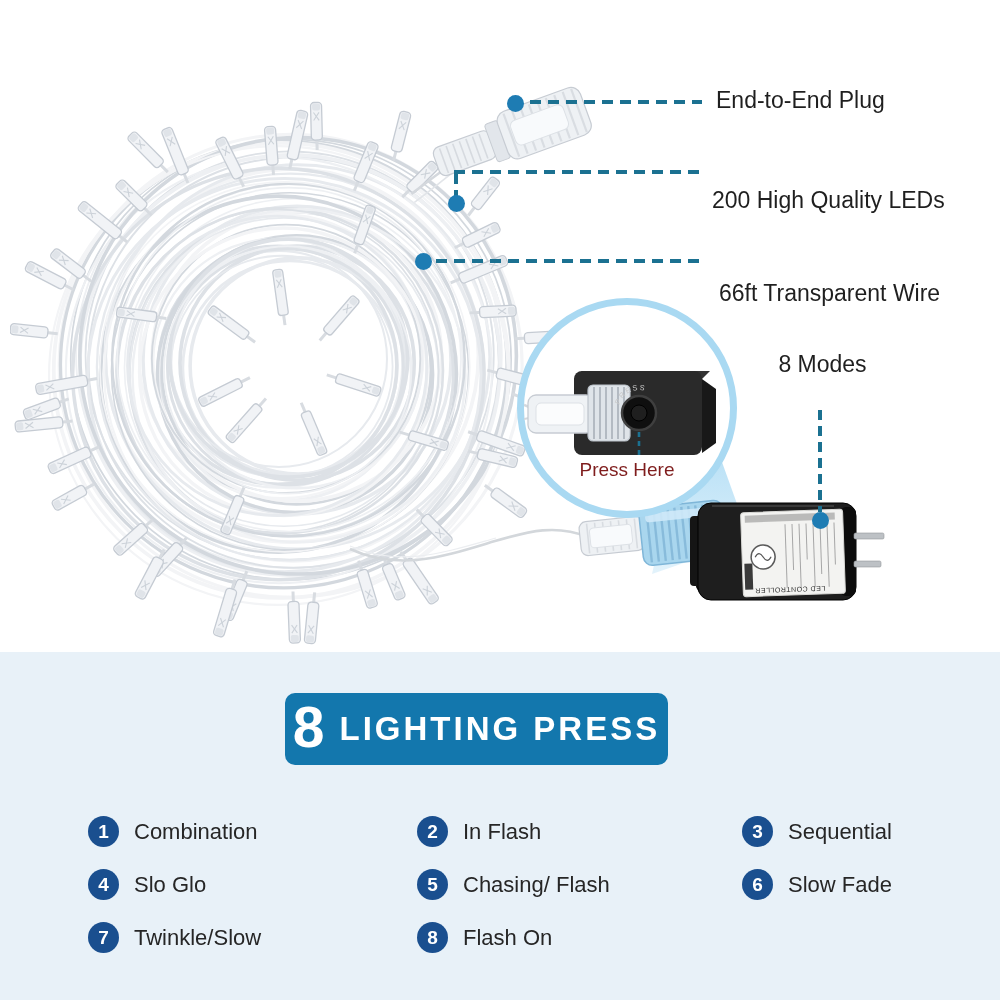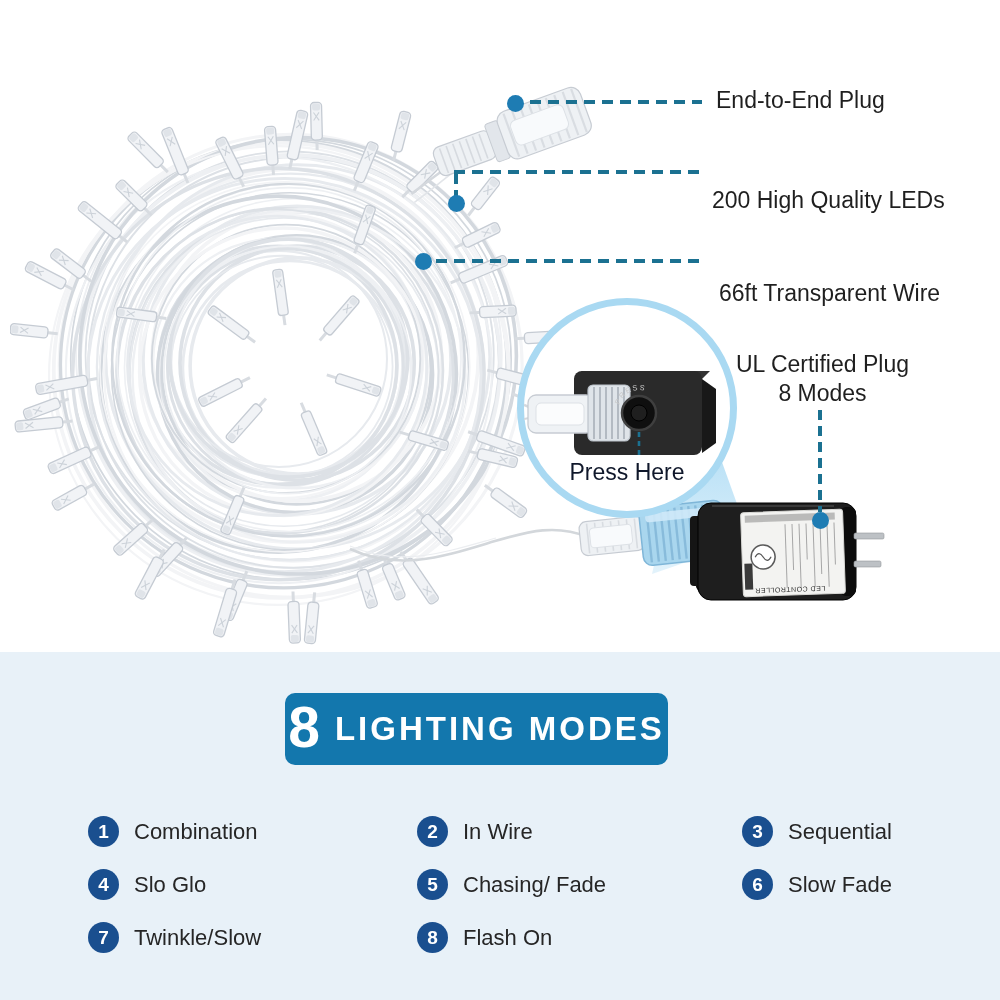--- a/index.html
+++ b/index.html
@@ -12,21 +12,21 @@
   
   .wreath-svg { position:absolute; left:10px; top:70px; z-index:1; }
   .connector-svg { position:absolute; left:390px; top:70px; z-index:1; }
   .assembly-svg { position:absolute; left:300px; top:430px; z-index:2; }
 
   
   .magnifier { position:absolute; left:517px; top:298px; width:220px; height:220px;
                border:7px solid #a9d9f2; border-radius:50%; background:#fff; z-index:3; }
   .magnifier svg { position:absolute; left:0; top:0; }
   .press-here { position:absolute; left:0; top:154px; width:206px; text-align:center;
-                font-size:23px; color:#0f172a; }
+                font-size:19px; color:#7f1d1d; }
 
   
   .dash-h { position:absolute; height:4px; z-index:4;
             background:repeating-linear-gradient(90deg,#1b7191 0 11px,transparent 11px 18px); }
   .dash-v { position:absolute; width:4px; z-index:4;
             background:repeating-linear-gradient(180deg,#1b7191 0 10px,transparent 10px 16px); }
   .dot { position:absolute; width:17px; height:17px; border-radius:50%; background:#1e7cb3; z-index:5; }
   .callout-label { position:absolute; color:#1f1f1f; font-size:23px; line-height:29px; z-index:5; }
   .callout-label.centered { text-align:center; }
 
@@ -705,50 +705,49 @@
   <div class="dash-h" style="left:454px; top:170px; width:248px;"></div>
   <div class="callout-label" style="left:712px; top:158px;margin-top:28px;">200 High Quality LEDs</div>
 
   <div class="dot" style="left:415px; top:253px;"></div>
   <div class="dash-h" style="left:436px; top:259px; width:270px;"></div>
   <div class="callout-label" style="left:719px; top:244px;margin-top:35px;">
     <div>66ft Transparent Wire</div>
   </div>
 
   <div class="callout-label centered" style="left:710px; top:350px; width:225px;">
-    <div>UL Certified Plug</div>
     <div>8 Modes</div>
   </div>
   <div class="dash-v" style="left:818px; top:410px; height:102px;"></div>
   <div class="dot" style="left:812px; top:512px;"></div>
 
   <div class="banner">
     <span class="banner-count">8</span>
-    <span class="banner-title">LIGHTING MODES</span>
+    <span class="banner-title">LIGHTING PRESS</span>
   </div>
 
   <div class="mode-item" style="left:88px; top:816px;">
     <span class="mode-num">1</span>
     <span class="mode-label">Combination</span>
   </div>
   <div class="mode-item" style="left:417px; top:816px;">
     <span class="mode-num">2</span>
-    <span class="mode-label">In Wire</span>
+    <span class="mode-label">In Flash</span>
   </div>
   <div class="mode-item" style="left:742px; top:816px;">
     <span class="mode-num">3</span>
     <span class="mode-label">Sequential</span>
   </div>
   <div class="mode-item" style="left:88px; top:869px;">
     <span class="mode-num">4</span>
     <span class="mode-label">Slo Glo</span>
   </div>
   <div class="mode-item" style="left:417px; top:869px;">
     <span class="mode-num">5</span>
-    <span class="mode-label">Chasing/ Fade</span>
+    <span class="mode-label">Chasing/ Flash</span>
   </div>
   <div class="mode-item" style="left:742px; top:869px;">
     <span class="mode-num">6</span>
     <span class="mode-label">Slow Fade</span>
   </div>
   <div class="mode-item" style="left:88px; top:922px;">
     <span class="mode-num">7</span>
     <span class="mode-label">Twinkle/Slow</span>
   </div>
   <div class="mode-item" style="left:417px; top:922px;">

